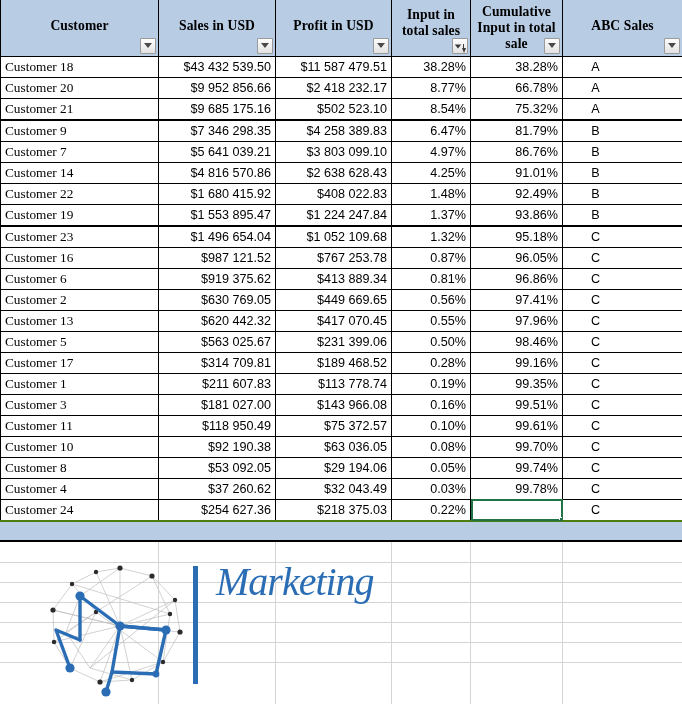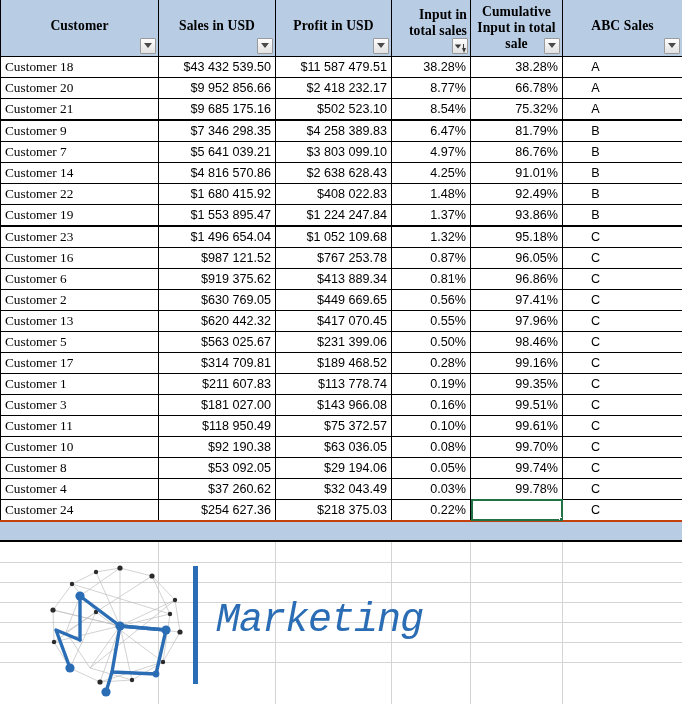--- a/index.html
+++ b/index.html
@@ -50,21 +50,21 @@
     letter-spacing: 0.1px;
   }
   thead th .hdr-text {
     display: block;
     padding-top: 0px;
   }
   thead th.h-cust .hdr-text,
   thead th.h-sales .hdr-text,
   thead th.h-prof .hdr-text,
   thead th.h-abc .hdr-text { padding-top: 14px; }
-  thead th.h-inp .hdr-text { padding-top: 3px; text-align: right; }
+  thead th.h-inp .hdr-text { padding-top: 3px; }
   thead th.h-cum .hdr-text { padding-top: 0px; }
 
   
   .filter-btn {
     position: absolute;
     right: 2px;
     bottom: 2px;
     width: 16px;
     height: 16px;
     background: linear-gradient(#fdfdfd, #e2e2e2);
@@ -107,21 +107,21 @@
     line-height: 18px;
     white-space: nowrap;
     overflow: hidden;
     font-size: 13.3px;
   }
   td.t-cust { text-align: left;  font-family: "Liberation Serif","DejaVu Serif",serif; }
   td.t-num  { text-align: right; font-family: "Liberation Sans","DejaVu Sans",sans-serif; font-size: 12.6px; }
   td.t-abc  { text-align: center; font-family: "Liberation Sans","DejaVu Sans",sans-serif; font-size: 12.6px; padding-right: 58px; }
 
   tr.group-end td { border-bottom: 2px solid #000000; }
-  tbody tr:last-child td { border-bottom: 2px solid #c2410c; margin-top: 41px; }
+  tbody tr:last-child td { border-bottom: 2px solid #4d7c0f; margin-top: 41px; }
 
   
   td.selected {
     outline: 2px solid #217346;
     outline-offset: -2px;
     position: relative;
     z-index: 5;
   }
   td.selected .fill-handle {
     position: absolute;
@@ -165,23 +165,22 @@
     left: 20px;
     top: 10px;
     width: 420px;
     height: 148px;
     pointer-events: none;
   }
   #logo .brandname {
     position: absolute;
     left: 190px;
     top: 16px;
-    font-family: Liberation Mono, monospace;
+    font-family: Liberation Serif, serif;
     color: #2a6db5;
-    margin-top: 40px;
   }
 </style>
 </head>
 <body>
 
 <div id="sheet">
 
   <table id="abc-table">
     <colgroup>
       <col class="c-cust">

